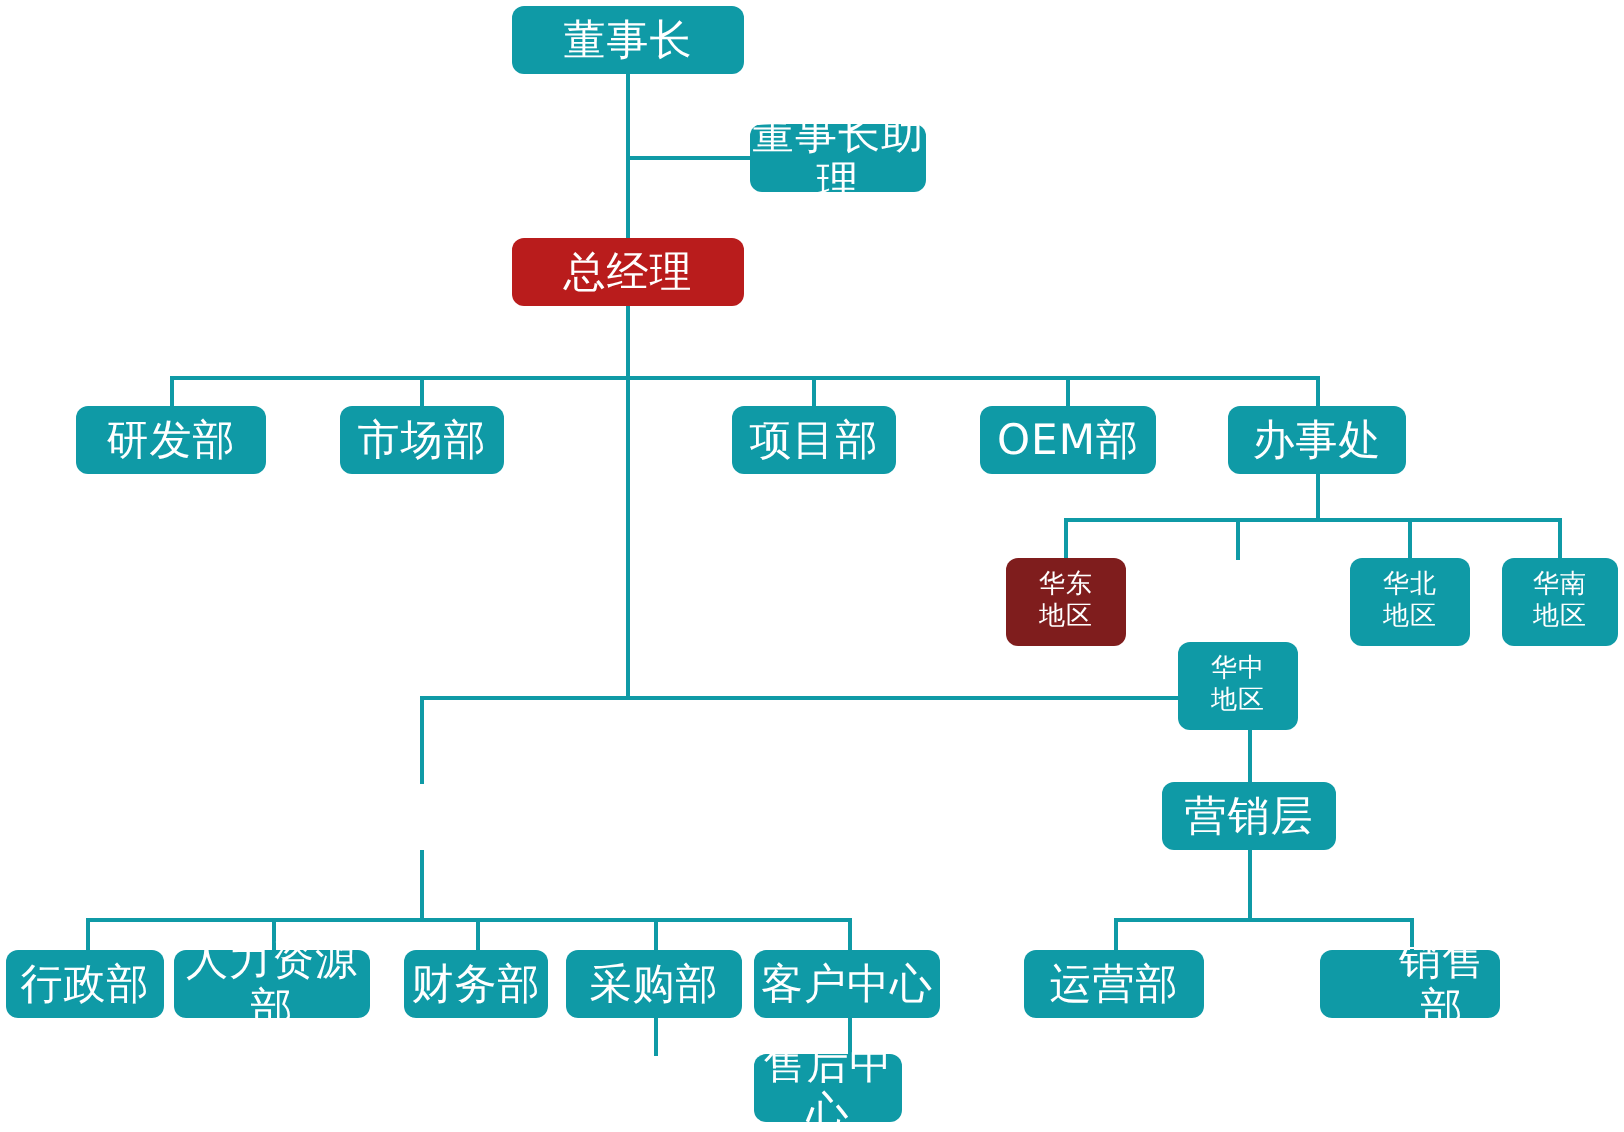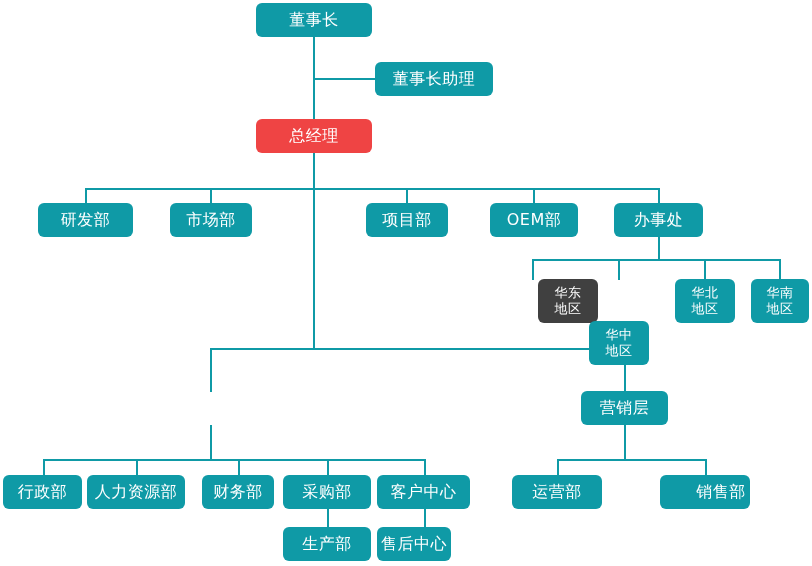--- a/index.html
+++ b/index.html
@@ -18,21 +18,21 @@
   .node {
     position: absolute;
     box-sizing: border-box;
     background: #0f9aa6;
     color: #ffffff;
     border-radius: 6px;
     display: flex;
     align-items: center;
     justify-content: center;
     text-align: center;
-    font-size: 16px;
+    font-size: 21px;
     line-height: 1.15;
     letter-spacing: 0.5px;
     white-space: pre-line;
     z-index: 2;
   }
   .node.two-line {
     font-size: 13px;
     line-height: 1.25;
   }
   .link {
@@ -75,44 +75,43 @@
   <div class="link v" style="left: 327px; top: 459px; height: 17px; background: rgb(15, 154, 166);"></div>
   <div class="link v" style="left: 424px; top: 459px; height: 17px; background: rgb(15, 154, 166);"></div>
   <div class="link v" style="left: 327px; top: 509px; height: 19px; background: rgb(15, 154, 166);"></div>
   <div class="link v" style="left: 424px; top: 509px; height: 19px; background: rgb(15, 154, 166);"></div>
   <div class="link v" style="left: 624px; top: 425px; height: 35px; background: rgb(15, 154, 166);"></div>
   <div class="link h" style="left: 557px; top: 459px; width: 149px; background: rgb(15, 154, 166);"></div>
   <div class="link v" style="left: 557px; top: 459px; height: 17px; background: rgb(15, 154, 166);"></div>
   <div class="link v" style="left: 705px; top: 459px; height: 17px; background: rgb(15, 154, 166);"></div>
 
   <div class="node" style="left: 256px; top: 3px; width: 116px; height: 34px; background: rgb(15, 154, 166); color: rgb(255, 255, 255);">董事长</div>
-  <div class="node" style="left: 375px; top: 62px; width: 118px; height: 34px; background: rgb(15, 154, 166); color: rgb(255, 255, 255);">董事长助理</div>
-  <div class="node" style="left: 256px; top: 119px; width: 116px; height: 34px; background: #ef4444; color: rgb(255, 255, 255);">总经理</div>
+  <div class="node" style="left: 375px; top: 62px; width: 88px; height: 34px; background: rgb(15, 154, 166); color: rgb(255, 255, 255);">董事长助理</div>
+  <div class="node" style="left: 256px; top: 119px; width: 116px; height: 34px; background: #b91c1c; color: rgb(255, 255, 255);">总经理</div>
 
   <div class="node" style="left: 38px; top: 203px; width: 95px; height: 34px; background: rgb(15, 154, 166); color: rgb(255, 255, 255);">研发部</div>
   <div class="node" style="left: 170px; top: 203px; width: 82px; height: 34px; background: rgb(15, 154, 166); color: rgb(255, 255, 255);">市场部</div>
   <div class="node" style="left: 366px; top: 203px; width: 82px; height: 34px; background: rgb(15, 154, 166); color: rgb(255, 255, 255);">项目部</div>
   <div class="node" style="left: 490px; top: 203px; width: 88px; height: 34px; background: rgb(15, 154, 166); color: rgb(255, 255, 255);">OEM部</div>
   <div class="node" style="left: 614px; top: 203px; width: 89px; height: 34px; background: rgb(15, 154, 166); color: rgb(255, 255, 255);">办事处</div>
 
-  <div class="node two-line" style="left: 503px; top: 279px; width: 60px; height: 44px; background: #404040; color: rgb(255, 255, 255); margin-left: 35px;">华东
+  <div class="node two-line" style="left: 503px; top: 279px; width: 60px; height: 44px; background: #7f1d1d; color: rgb(255, 255, 255);">华东
 地区</div>
   <div class="node two-line" style="left: 589px; top: 279px; width: 60px; height: 44px; background: rgb(15, 154, 166); color: rgb(255, 255, 255); margin-top: 42px;">华中
 地区</div>
   <div class="node two-line" style="left: 675px; top: 279px; width: 60px; height: 44px; background: rgb(15, 154, 166); color: rgb(255, 255, 255);">华北
 地区</div>
   <div class="node two-line" style="left: 751px; top: 279px; width: 58px; height: 44px; background: rgb(15, 154, 166); color: rgb(255, 255, 255);">华南
 地区</div>
 
   <div class="node" style="left: 581px; top: 391px; width: 87px; height: 34px; background: rgb(15, 154, 166); color: rgb(255, 255, 255);">营销层</div>
 
   <div class="node" style="left: 3px; top: 475px; width: 79px; height: 34px; background: rgb(15, 154, 166); color: rgb(255, 255, 255);">行政部</div>
   <div class="node" style="left: 87px; top: 475px; width: 98px; height: 34px; background: rgb(15, 154, 166); color: rgb(255, 255, 255);">人力资源部</div>
   <div class="node" style="left: 202px; top: 475px; width: 72px; height: 34px; background: rgb(15, 154, 166); color: rgb(255, 255, 255);">财务部</div>
   <div class="node" style="left: 283px; top: 475px; width: 88px; height: 34px; background: rgb(15, 154, 166); color: rgb(255, 255, 255);">采购部</div>
   <div class="node" style="left: 377px; top: 475px; width: 93px; height: 34px; background: rgb(15, 154, 166); color: rgb(255, 255, 255);">客户中心</div>
-  <div class="node" style="left: 283px; top: 527px; width: 88px; height: 34px; background: rgb(15, 154, 166); color: rgb(255, 255, 255);">生产部</div>
   <div class="node" style="left: 377px; top: 527px; width: 74px; height: 34px; background: rgb(15, 154, 166); color: rgb(255, 255, 255);">售后中心</div>
 
   <div class="node" style="left: 512px; top: 475px; width: 90px; height: 34px; background: rgb(15, 154, 166); color: rgb(255, 255, 255);">运营部</div>
   <div class="node" style="left: 660px; top: 475px; width: 90px; height: 34px; background: rgb(15, 154, 166); color: rgb(255, 255, 255); padding-left: 32px;">销售部</div>
 
 </div>
 
 </body></html>

